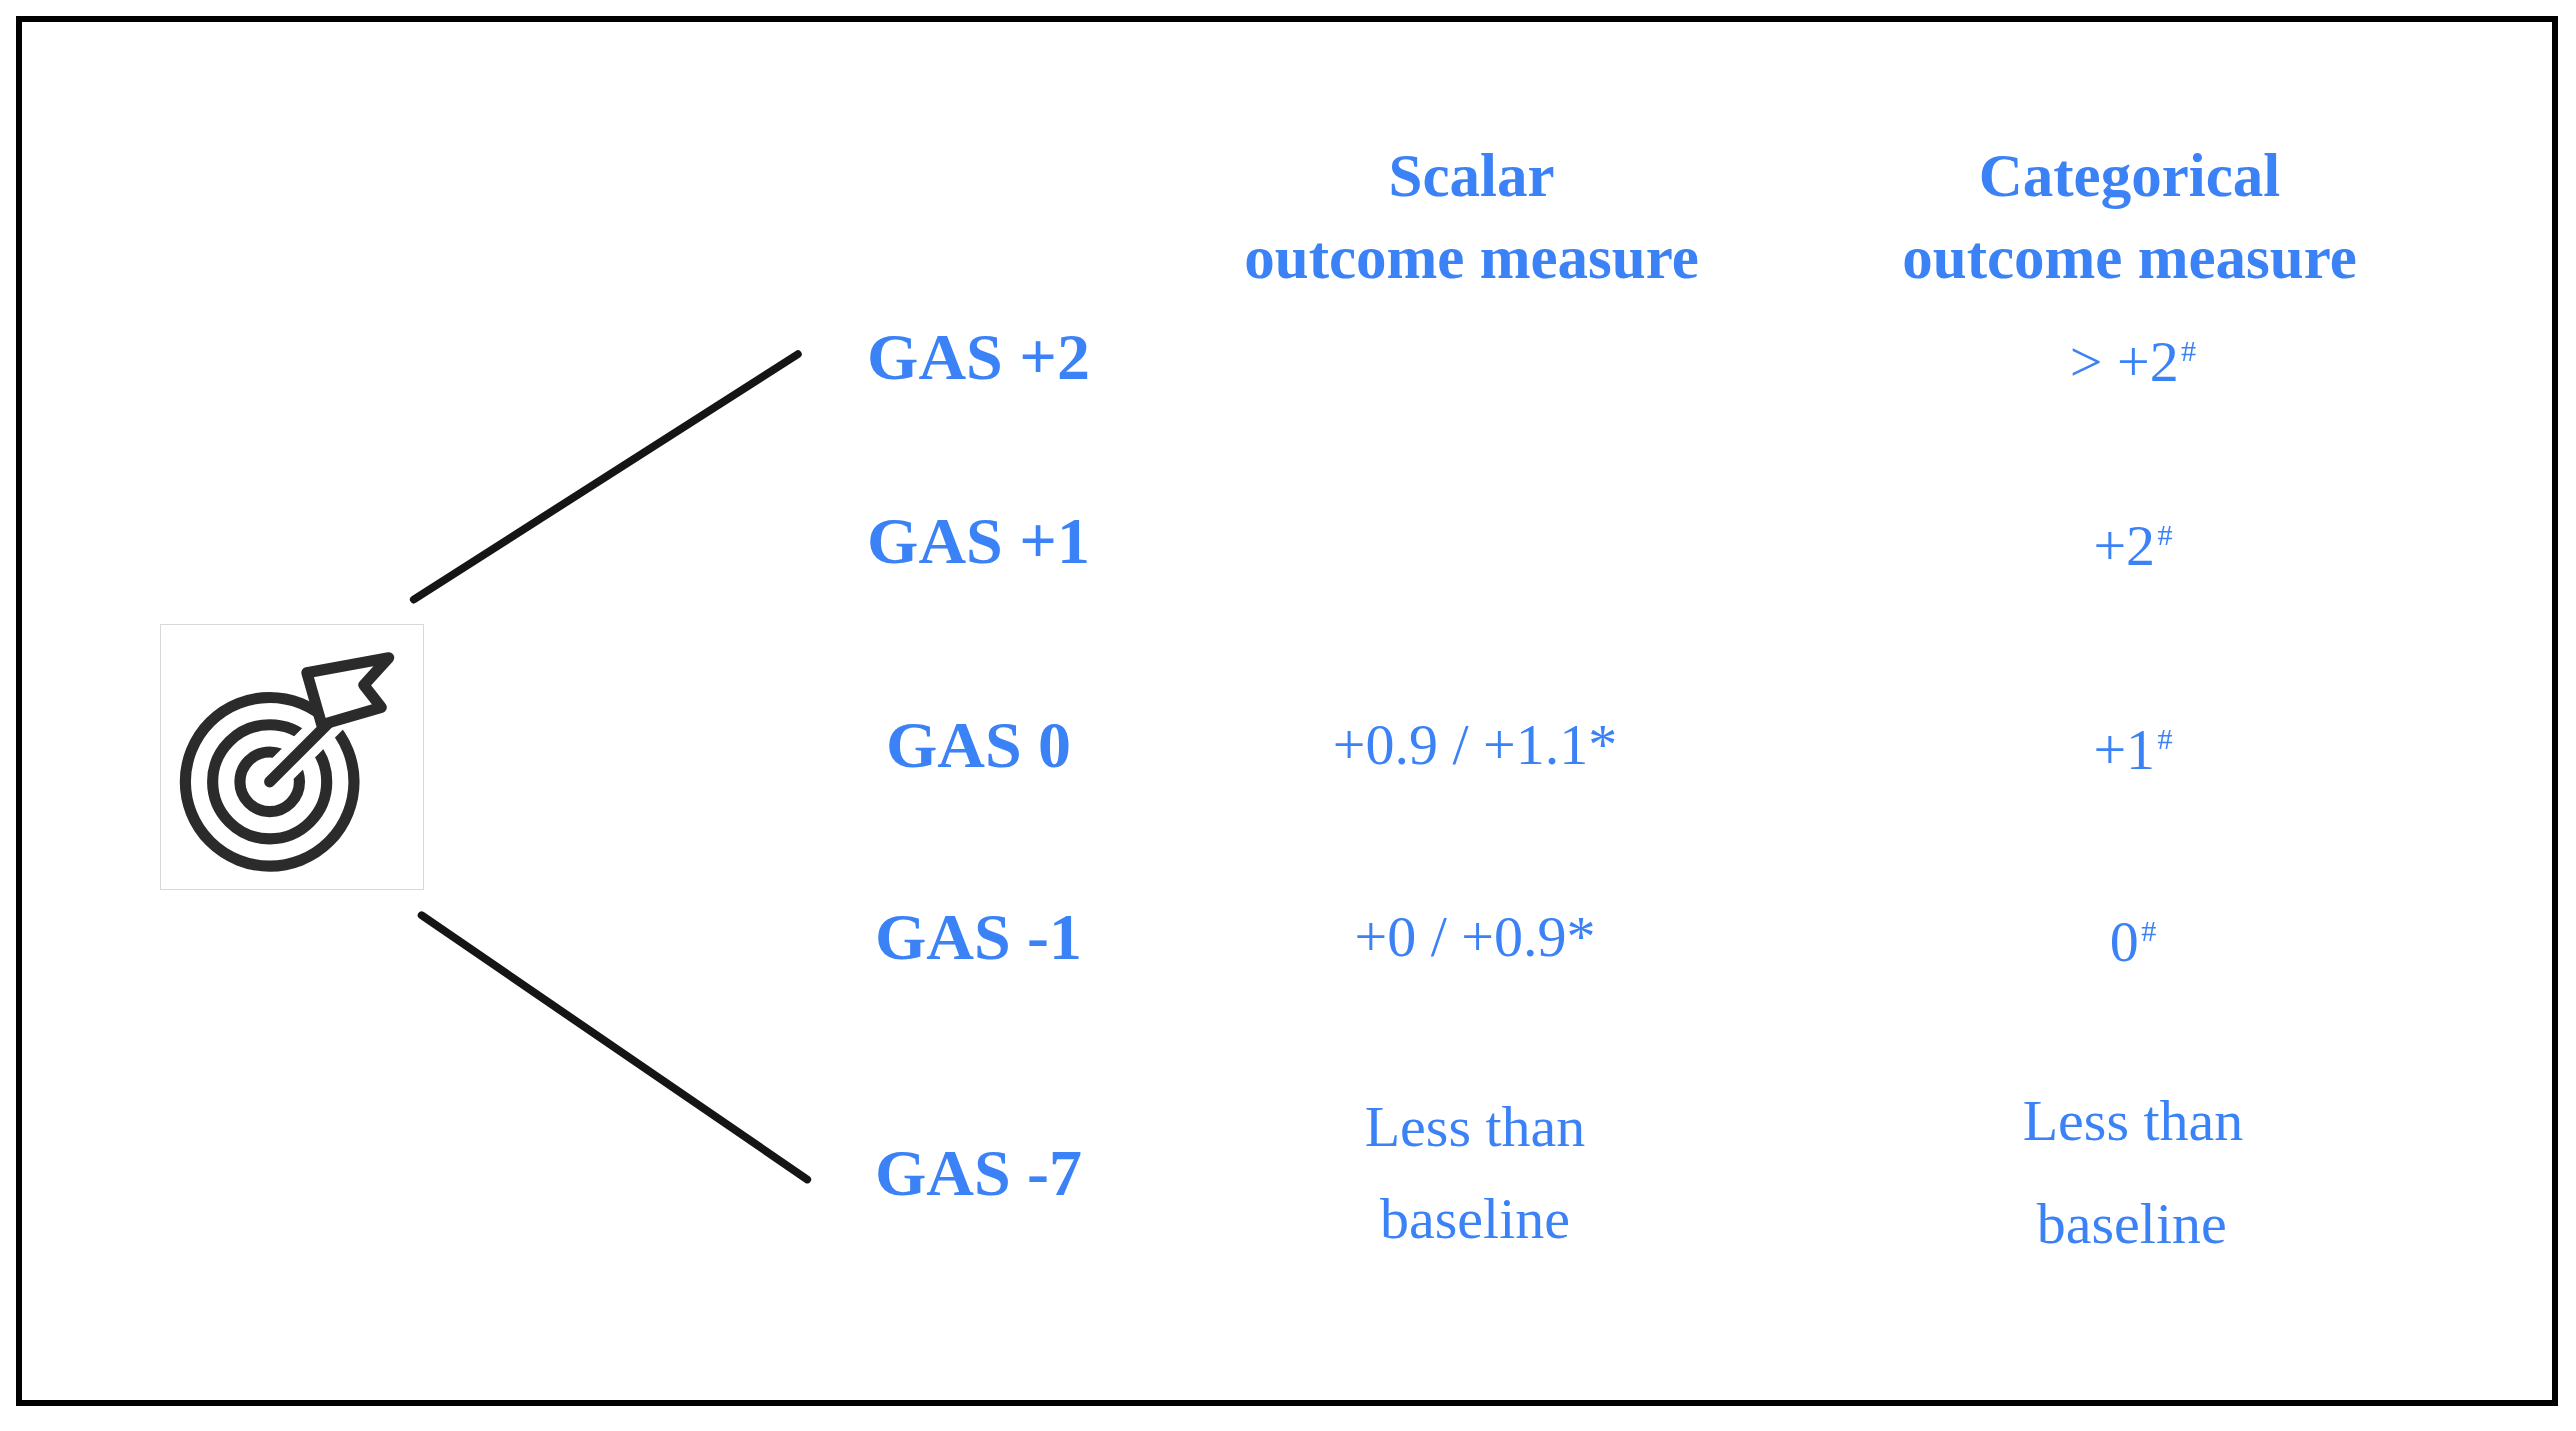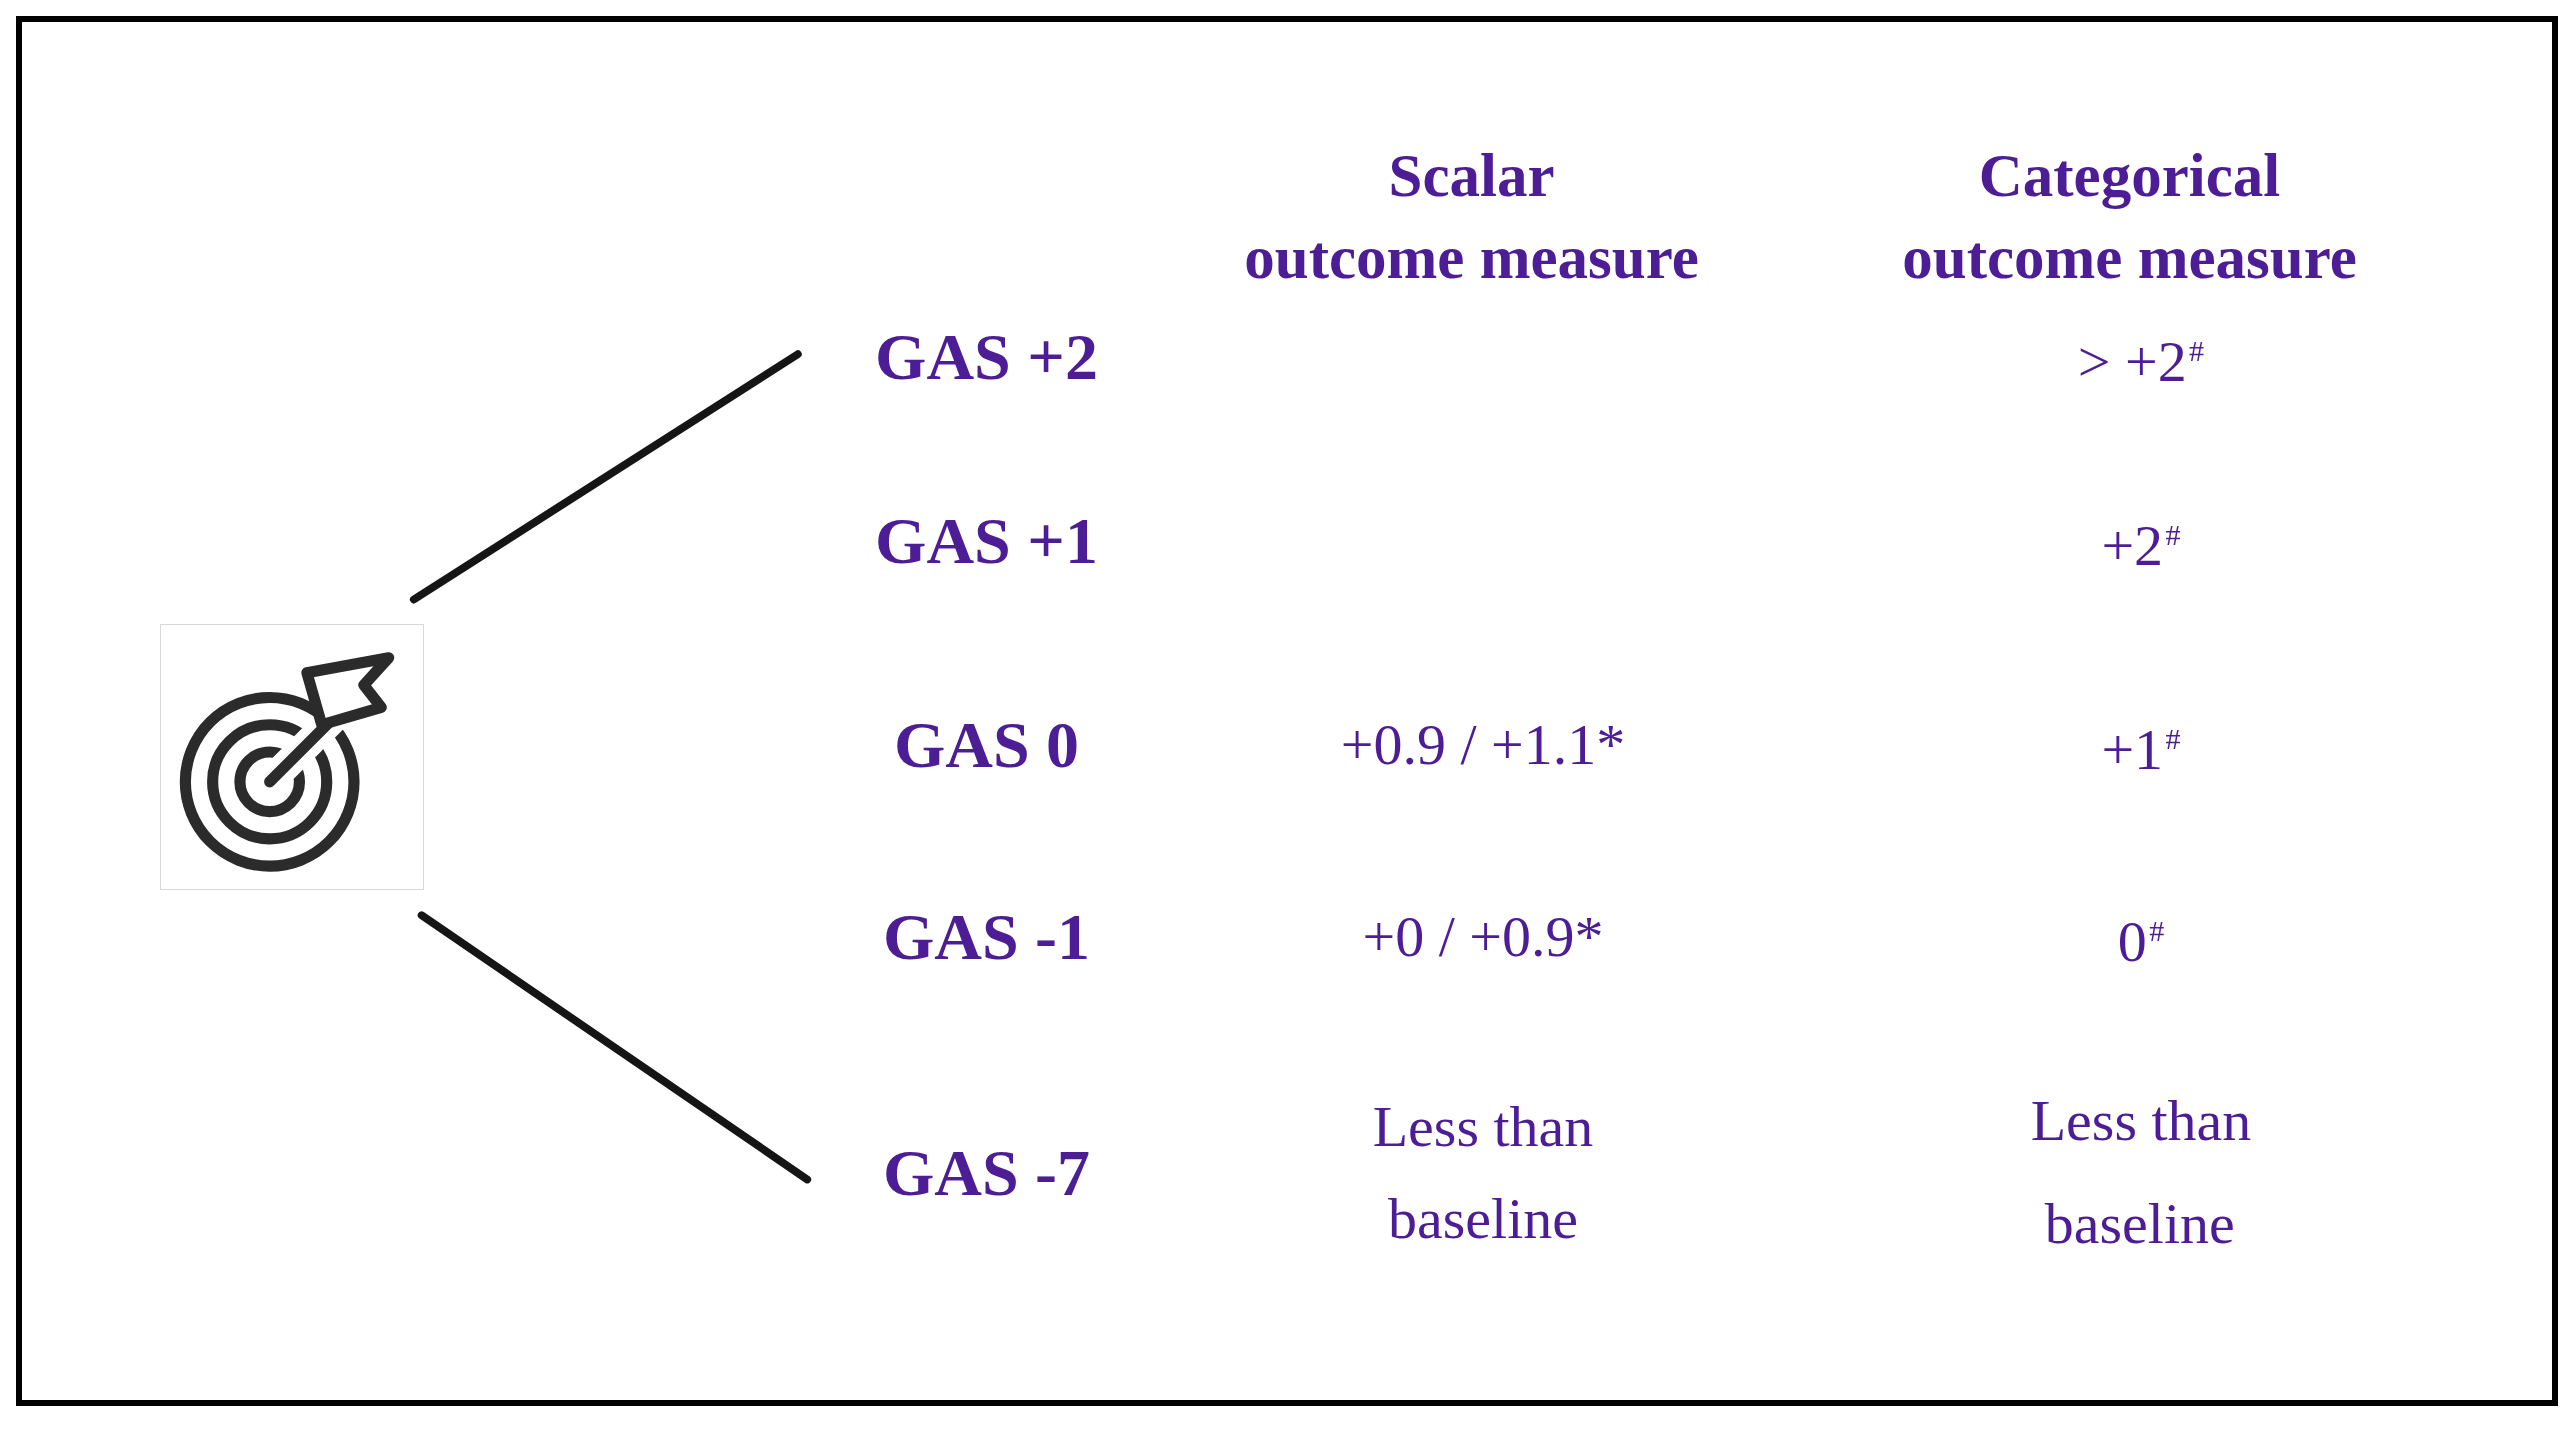--- a/index.html
+++ b/index.html
@@ -1,21 +1,21 @@
 <!DOCTYPE html>
 <html style="font-size:12.5px"><head>
 <meta charset="utf-8">
 <style>
   html,body{margin:0;padding:0;background:#ffffff;}
   .canvas{
     position:relative;
     width:2576px;height:1431px;
     background:#ffffff;
     font-family:"Liberation Serif","DejaVu Serif",serif;
-    color:#4c1d95;
+    color:#3b82f6;
     overflow:hidden;
   }
   .frame{
     position:absolute;left:15.7px;top:15.7px;
     width:2542px;height:1390px;
     border:6.3px solid #000000;
     box-sizing:border-box;
   }
   .lines{position:absolute;left:0;top:0;}
   .icon-box{
@@ -29,21 +29,21 @@
   .header{
     position:absolute;top:135px;
     width:705px;
     text-align:center;
     font-weight:bold;
     font-size:61px;
     line-height:82px;
   }
   .header.scalar{left:1119px;}
   .header.cat{left:1777px;}
-  .row{position:absolute;left:16px;width:2148px;height:204px;}
+  .row{position:absolute;left:8px;width:2148px;height:204px;}
   .row.r1{top:255px;}
   .row.r2{top:439px;}
   .row.r3{top:643px;padding-left:36px;}
   .row.r4{top:835px;}
   .row.r5{top:1071px;}
   .cell{
     position:absolute;top:0;height:100%;
     display:flex;align-items:center;justify-content:center;
     text-align:center;
   }

